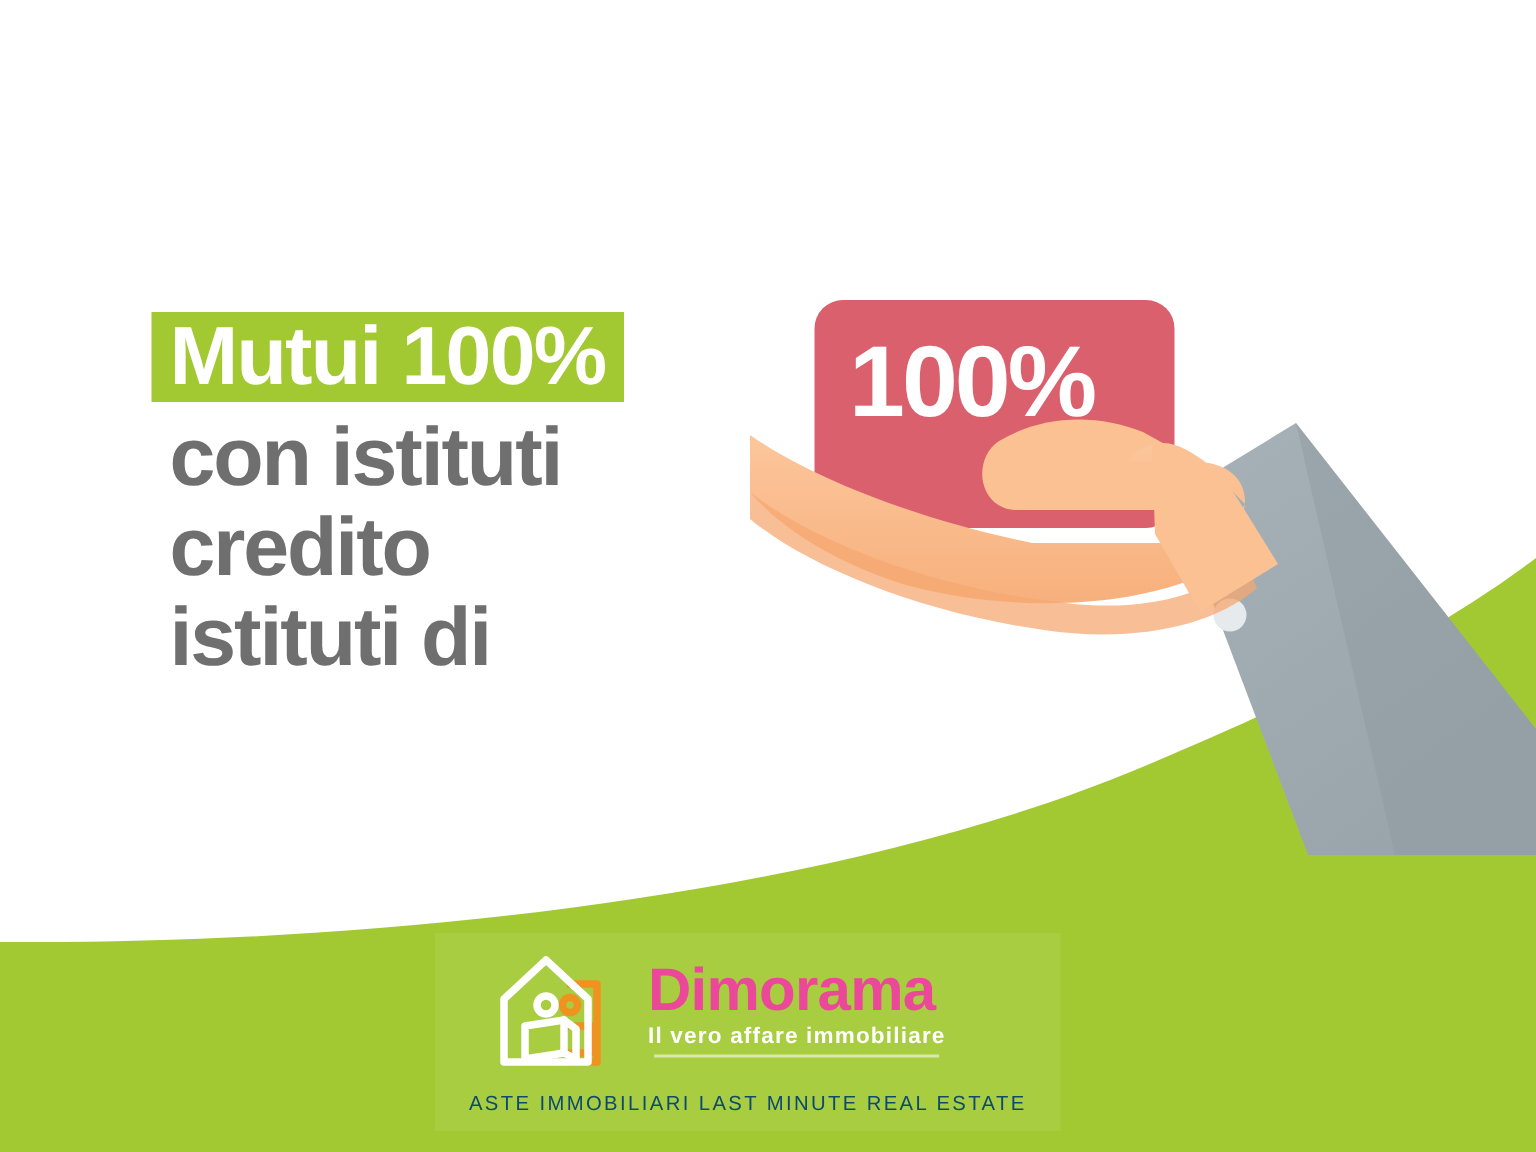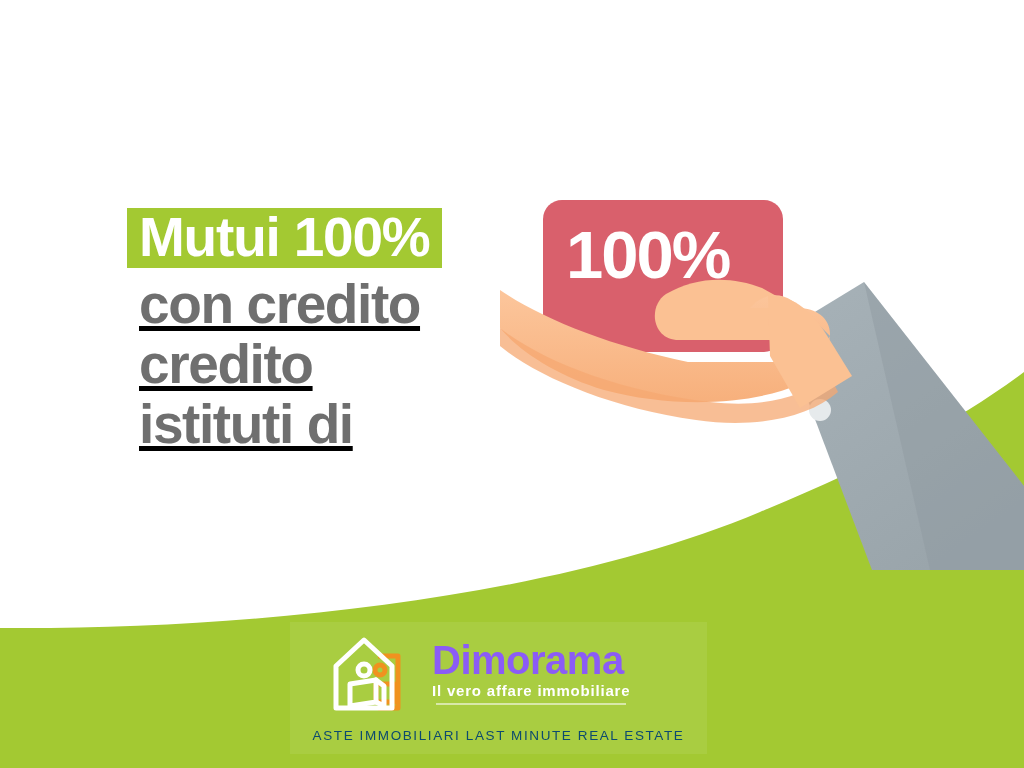--- a/index.html
+++ b/index.html
@@ -18,23 +18,22 @@
     background:#ffffff;
     overflow:hidden;
   }
 
   
   .bg-wave { position:absolute; inset:0; width:1024px; height:768px; }
 
   
   .headline {
     position:absolute;
-    left:139px; top:208px;
+    left:113px; top:208px;
     width:430px;
-    text-decoration:underline;
   }
   .headline-line {
     font-weight:bold;
     font-size:55px;
     line-height:57px;
     letter-spacing:-1.4px;
     color:#6f6f6f;
     white-space:nowrap;
   }
   .headline-line.hl-highlight {
@@ -86,21 +85,21 @@
   .logo-words {
     margin-left:6px;
     padding-top:6px;
     display:flex;
     flex-direction:column;
     align-items:flex-start;
   }
   .logo-name {
     font-size:40px;
     font-weight:bold;
-    color:#8b5cf6;
+    color:#ec4899;
     letter-spacing:-0.5px;
     line-height:40px;
   }
   .logo-tagline {
     margin-top:2px;
     font-size:15px;
     font-weight:bold;
     color:#ffffff;
     letter-spacing:0.8px;
     line-height:18px;
@@ -135,21 +134,21 @@
       </clipPath>
     </defs>
     <g clip-path="url(#clip-frame)">
       <path d="M0 628 C 260 630, 560 596, 760 512 C 880 462, 960 420, 1024 372 L 1024 768 L 0 768 Z" fill="#a3c932"></path>
     </g>
   </svg>
 
   <div class="headline">
     <div class="headline-line hl-highlight">Mutui 100%</div>
     <div class="headline-rest">
-      <div class="headline-line">con credito</div>
+      <div class="headline-line">con istituti</div>
       <div class="headline-line">credito</div>
       <div class="headline-line">istituti di</div>
     </div>
   </div>
 
   <svg class="illustration" viewBox="0 0 524 400">
     <defs>
       <linearGradient id="sleeveShade" x1="0" y1="0" x2="0.6" y2="1">
         <stop offset="0%" stop-color="#a7b2b8"></stop>
         <stop offset="100%" stop-color="#9aa5ab"></stop>

